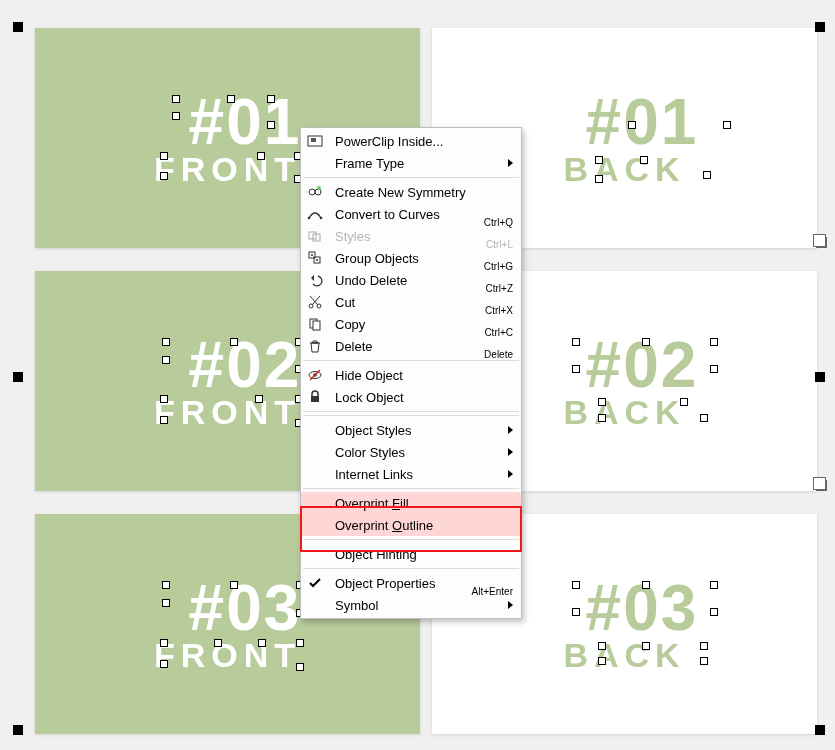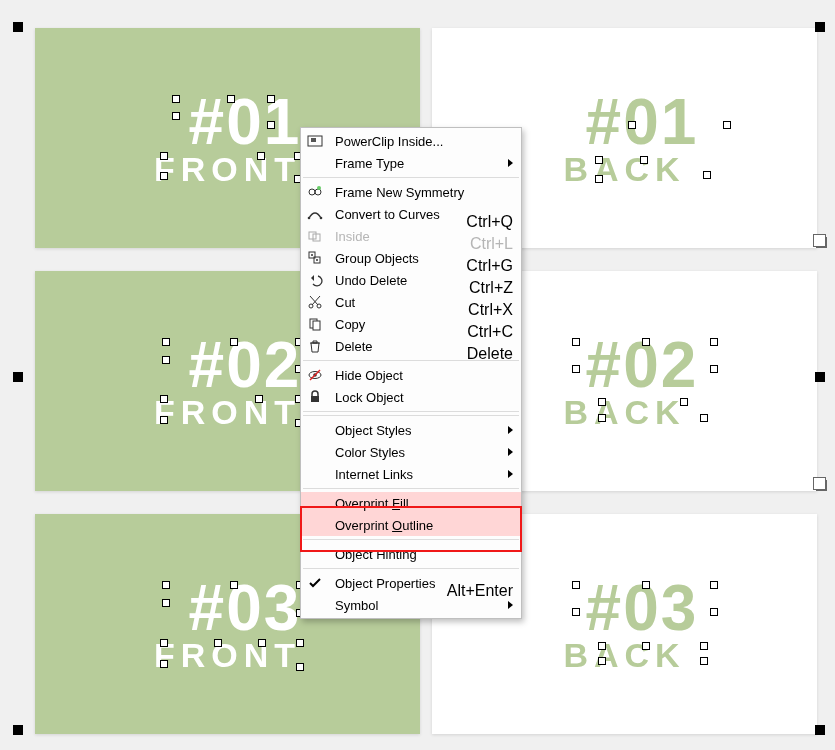--- a/index.html
+++ b/index.html
@@ -90,21 +90,21 @@
     cursor: default;
     position: relative;
   }
   .ctx .row.disabled { color: #b5b5b5; }
   .ctx .ico {
     width: 20px;
     display:flex; align-items:center; justify-content:center;
     font-size: 13px;
   }
   .ctx .lbl   { flex: 1; padding-left: 4px; white-space: nowrap; margin-left: 6px; }
-  .ctx .shc   { color:#000; font-size:16px;margin-top:16px; }
+  .ctx .shc   { color:#000; font-size:10px;margin-top:16px; }
   .ctx .row.disabled .shc { color:#b5b5b5; }
   .ctx .sub::after{
     content:"";
     position:absolute; right:8px; top:50%;
     width:0;height:0;
     border-top:4px solid transparent;
     border-bottom:4px solid transparent;
     border-left:5px solid #000;
     transform:translateY(-50%);
   }
@@ -239,41 +239,41 @@
     </div>
     <hr>
     <div class="row">
       <span class="ico">
         <svg class="ico16" viewBox="0 0 16 16">
           <circle cx="5" cy="8" r="3" fill="none" stroke="#333"></circle>
           <circle cx="11" cy="8" r="3" fill="none" stroke="#333"></circle>
           <circle cx="12" cy="4" r="2" fill="#6c6"></circle>
         </svg>
       </span>
-      <span class="lbl">Frame New Symmetry</span>
+      <span class="lbl">Create New Symmetry</span>
     </div>
     <div class="row">
       <span class="ico">
         <svg class="ico16" viewBox="0 0 16 16">
           <path d="M2 12 Q8 2 14 12" fill="none" stroke="#333" stroke-width="1.3"></path>
           <circle cx="2" cy="12" r="1.3" fill="#333"></circle>
           <circle cx="14" cy="12" r="1.3" fill="#333"></circle>
         </svg>
       </span>
       <span class="lbl">Convert to Curves</span>
       <span class="shc">Ctrl+Q</span>
     </div>
     <div class="row disabled">
       <span class="ico">
         <svg class="ico16" viewBox="0 0 16 16">
           <rect x="2" y="4" width="7" height="7" fill="none" stroke="#aaa"></rect>
           <rect x="6" y="6" width="7" height="7" fill="none" stroke="#aaa"></rect>
         </svg>
       </span>
-      <span class="lbl">Inside</span>
+      <span class="lbl">Styles</span>
       <span class="shc">Ctrl+L</span>
     </div>
     <div class="row">
       <span class="ico">
         <svg class="ico16" viewBox="0 0 16 16">
           <rect x="2" y="2" width="6" height="6" fill="none" stroke="#333"></rect>
           <rect x="7" y="7" width="6" height="6" fill="none" stroke="#333"></rect>
           <circle cx="5" cy="5" r="1" fill="#333"></circle>
           <circle cx="10" cy="10" r="1" fill="#333"></circle>
         </svg>

